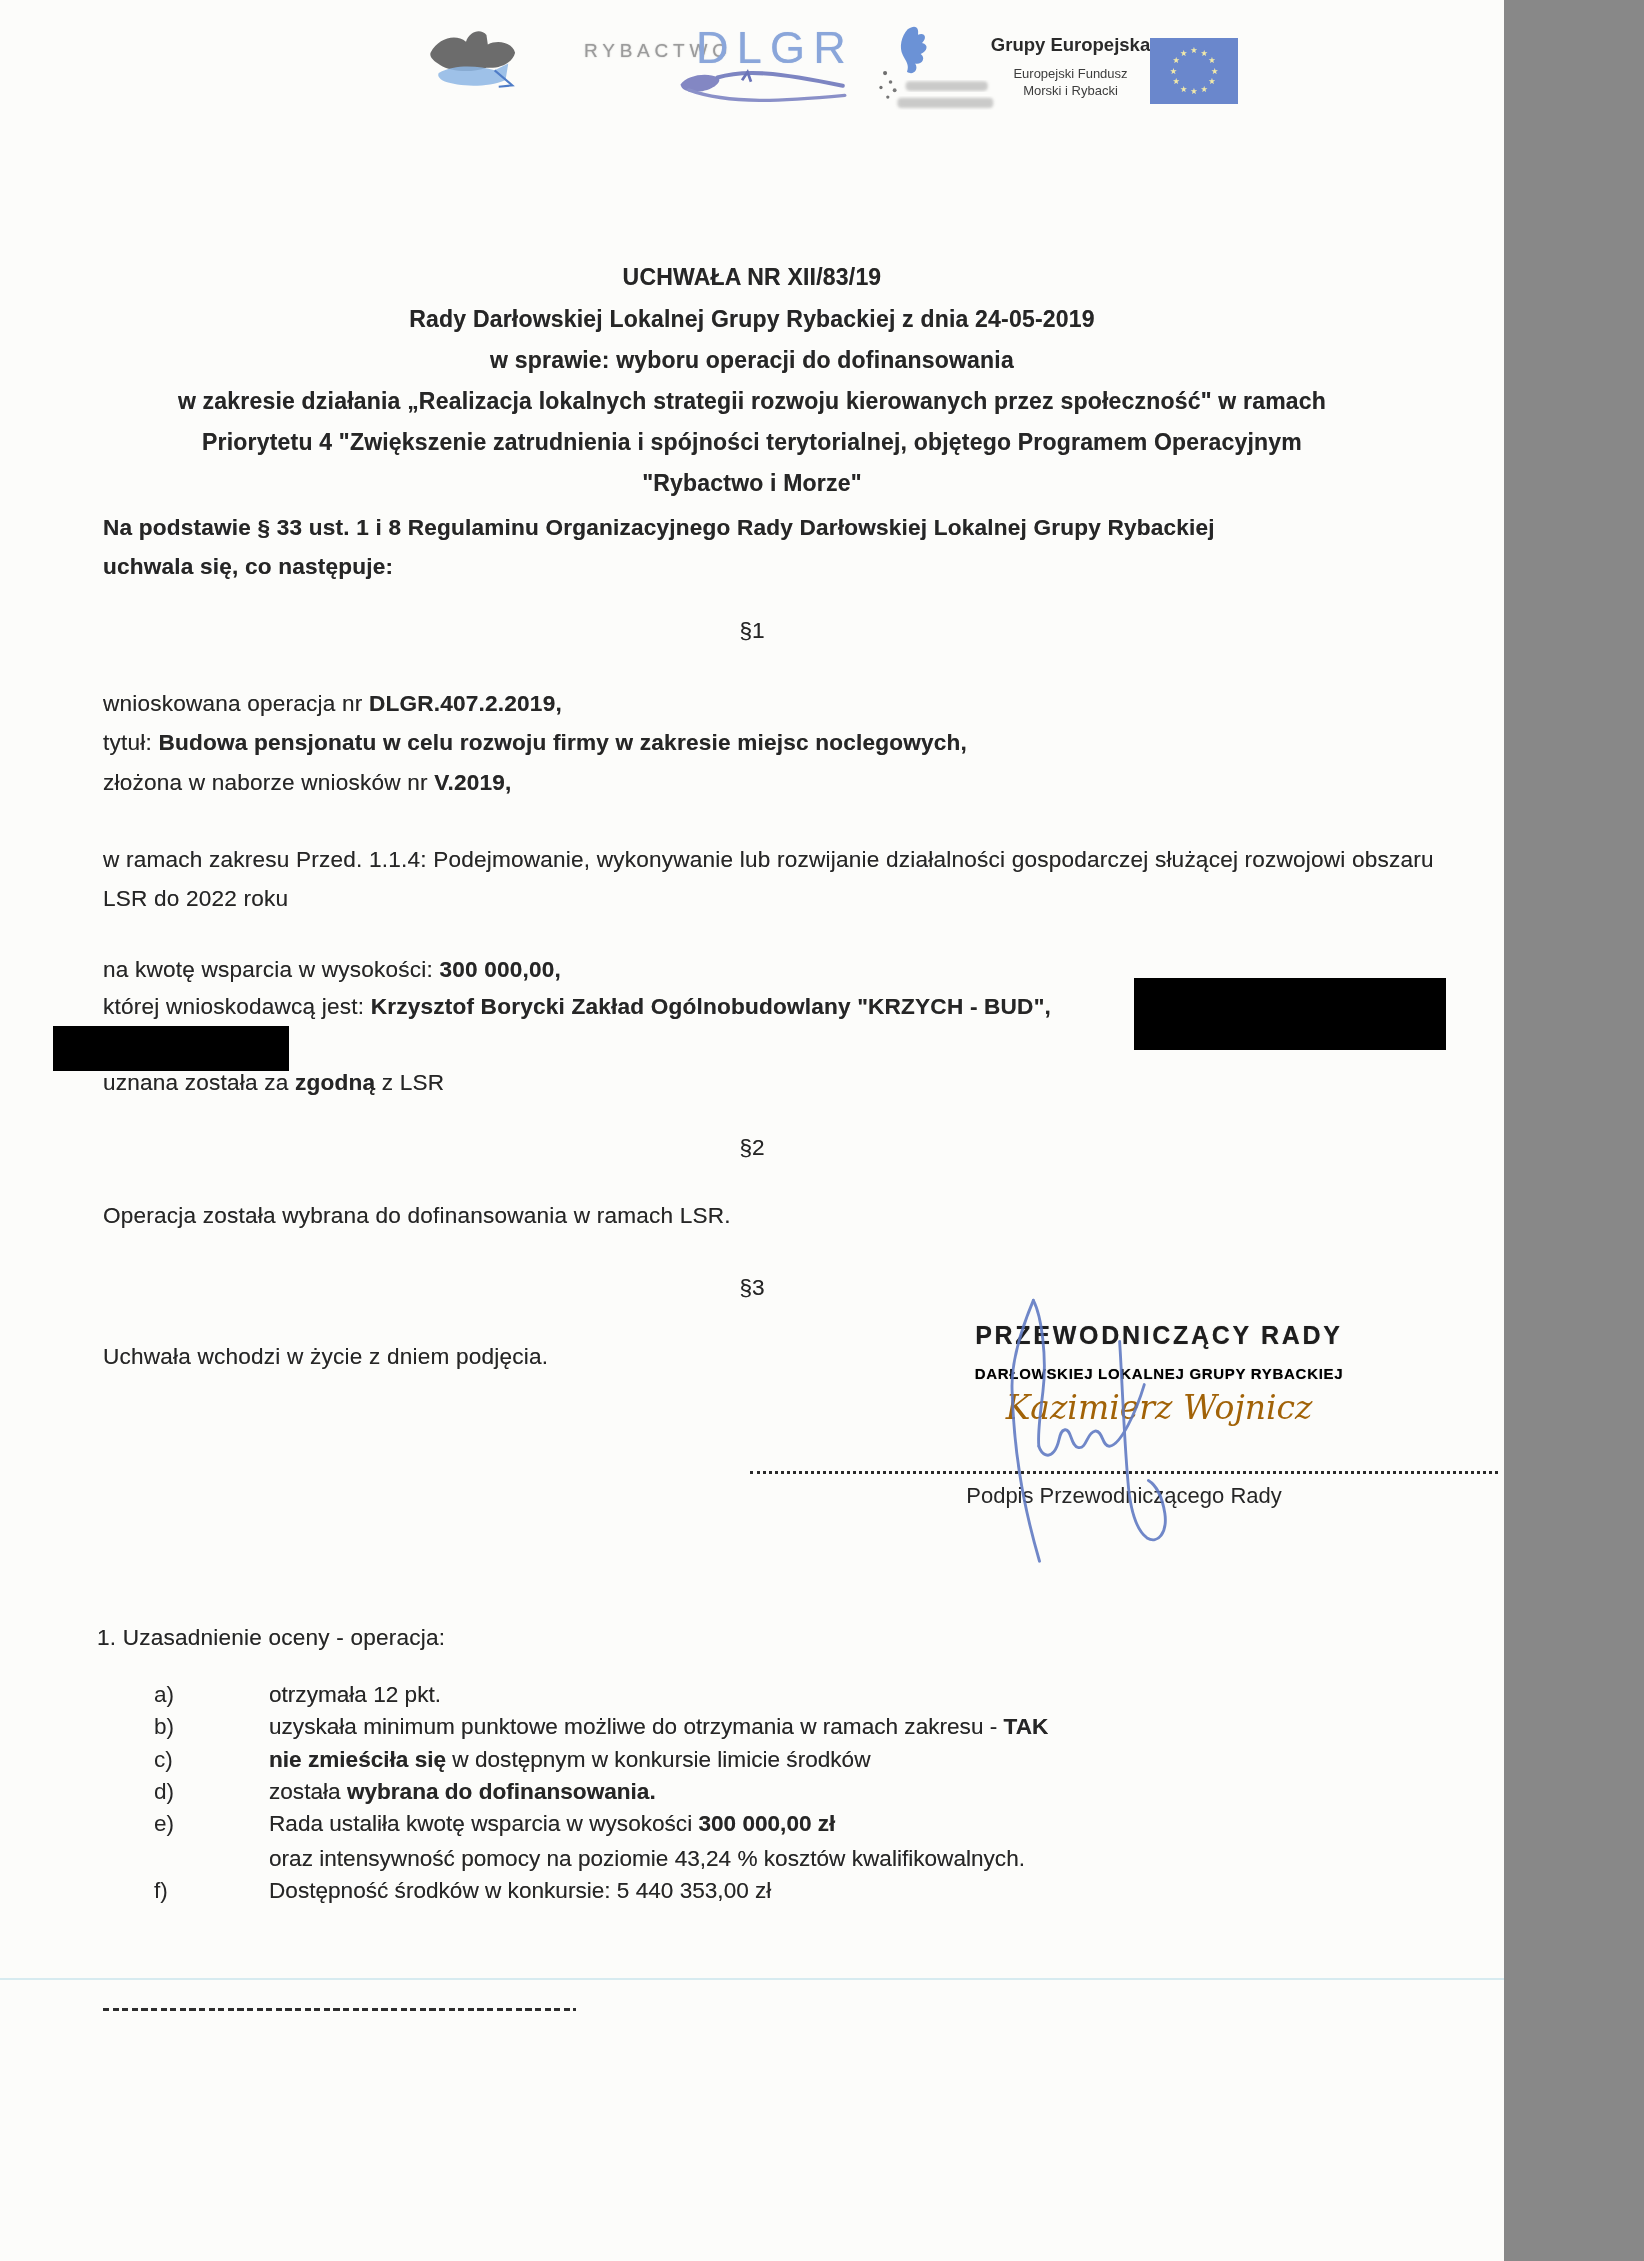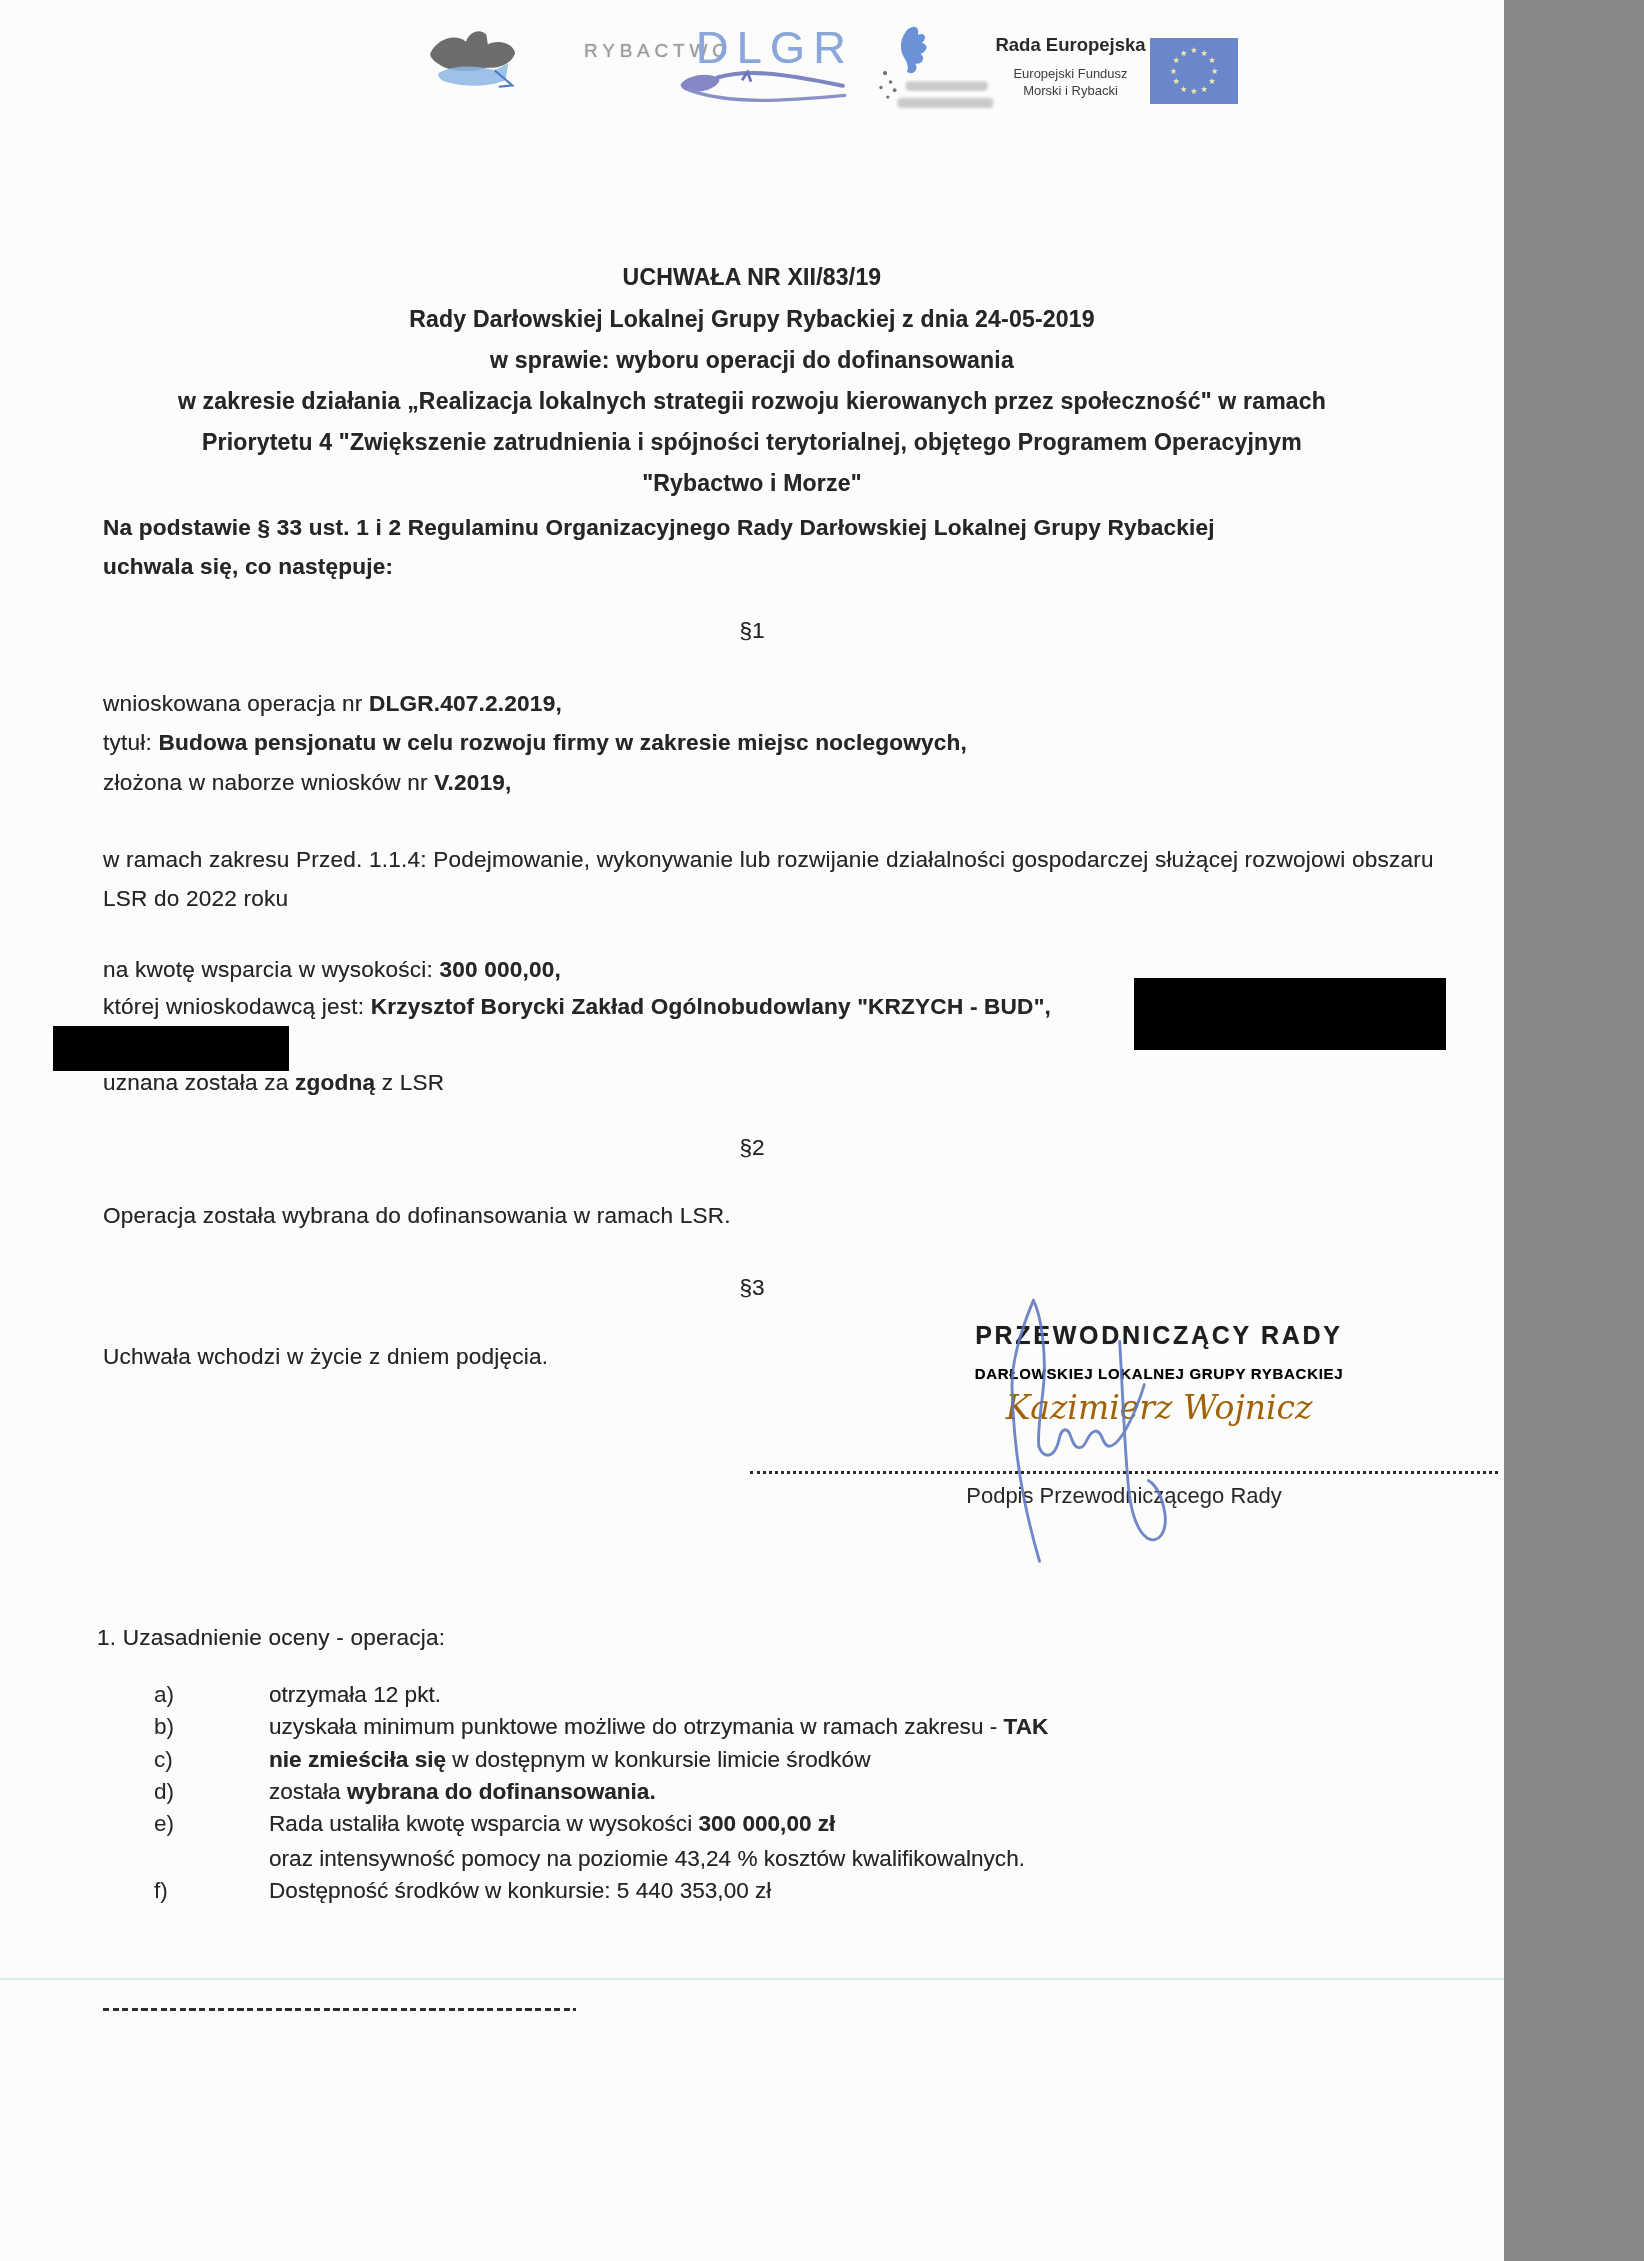--- a/index.html
+++ b/index.html
@@ -74,21 +74,21 @@
         <circle cx="30" cy="89" r="2.6" fill="#777"></circle>
       <circle cx="16" cy="97" r="2.4" fill="#707070"></circle>
         <circle cx="36" cy="101" r="2.8" fill="#7a7a7a"></circle>
       <circle cx="26" cy="111" r="2.4" fill="#747474"></circle>
       <rect x="52" y="88" width="120" height="14" rx="6" fill="#9a9a9a" opacity="0.5" filter="url(#blr)"></rect>
       <rect x="40" y="112" width="140" height="15" rx="6" fill="#9a9a9a" opacity="0.5" filter="url(#blr)"></rect>
     </svg>
   </div>
 
   <div class="abs" style="left:985px;top:34px;width:171px;text-align:center;">
-    <div class="eu-l1">Rada Europejska</div>
+    <div class="eu-l1">Grupy Europejska</div>
     <div class="eu-l2" style="margin-top:9.6px;">Europejski Fundusz</div>
     <div class="eu-l2" style="margin-top:2.1px;">Morski i Rybacki</div>
   </div>
   <div class="abs" style="left:1150px;top:38px;width:88px;height:66px;">
     <svg width="88" height="66" viewBox="0 0 128 96">
       <rect x="0" y="0" width="128" height="96" fill="#6a87cc"></rect>
       <g fill="#f2e9a8" font-size="12" text-anchor="middle" font-family="DejaVu Sans, sans-serif">
         <text x="64" y="22">★</text>
           <text x="79" y="26">★</text>
           <text x="90" y="37">★</text>
@@ -105,21 +105,21 @@
     </svg>
   </div>
 
   <div class="abs ctr title-line" style="top:264px;">UCHWAŁA NR XII/83/19</div>
   <div class="abs ctr title-line" style="top:306px;">Rady Darłowskiej Lokalnej Grupy Rybackiej z dnia 24-05-2019</div>
   <div class="abs ctr title-line" style="top:347px;">w sprawie: wyboru operacji do dofinansowania</div>
   <div class="abs ctr title-line" style="top:388px;">w zakresie działania „Realizacja lokalnych strategii rozwoju kierowanych przez społeczność" w ramach</div>
   <div class="abs ctr title-line" style="top:429px;">Priorytetu 4 "Zwiększenie zatrudnienia i spójności terytorialnej, objętego Programem Operacyjnym</div>
   <div class="abs ctr title-line" style="top:470px;">"Rybactwo i Morze"</div>
 
-  <div class="abs body-line b" style="left:103px;top:515px;">Na podstawie § 33 ust. 1 i 2 Regulaminu Organizacyjnego Rady Darłowskiej Lokalnej Grupy Rybackiej</div>
+  <div class="abs body-line b" style="left:103px;top:515px;">Na podstawie § 33 ust. 1 i 8 Regulaminu Organizacyjnego Rady Darłowskiej Lokalnej Grupy Rybackiej</div>
   <div class="abs body-line b" style="left:103px;top:554px;">uchwala się, co następuje:</div>
 
   <div class="abs ctr section-mark" style="top:618px;">§1</div>
 
   <div class="abs body-line" style="left:103px;top:691px;">
     <span>wnioskowana operacja nr </span><span class="b">DLGR.407.2.2019,</span>
   </div>
   <div class="abs body-line" style="left:103px;top:730px;">
     <span>tytuł: </span><span class="b">Budowa pensjonatu w celu rozwoju firmy w zakresie miejsc noclegowych,</span>
   </div>

